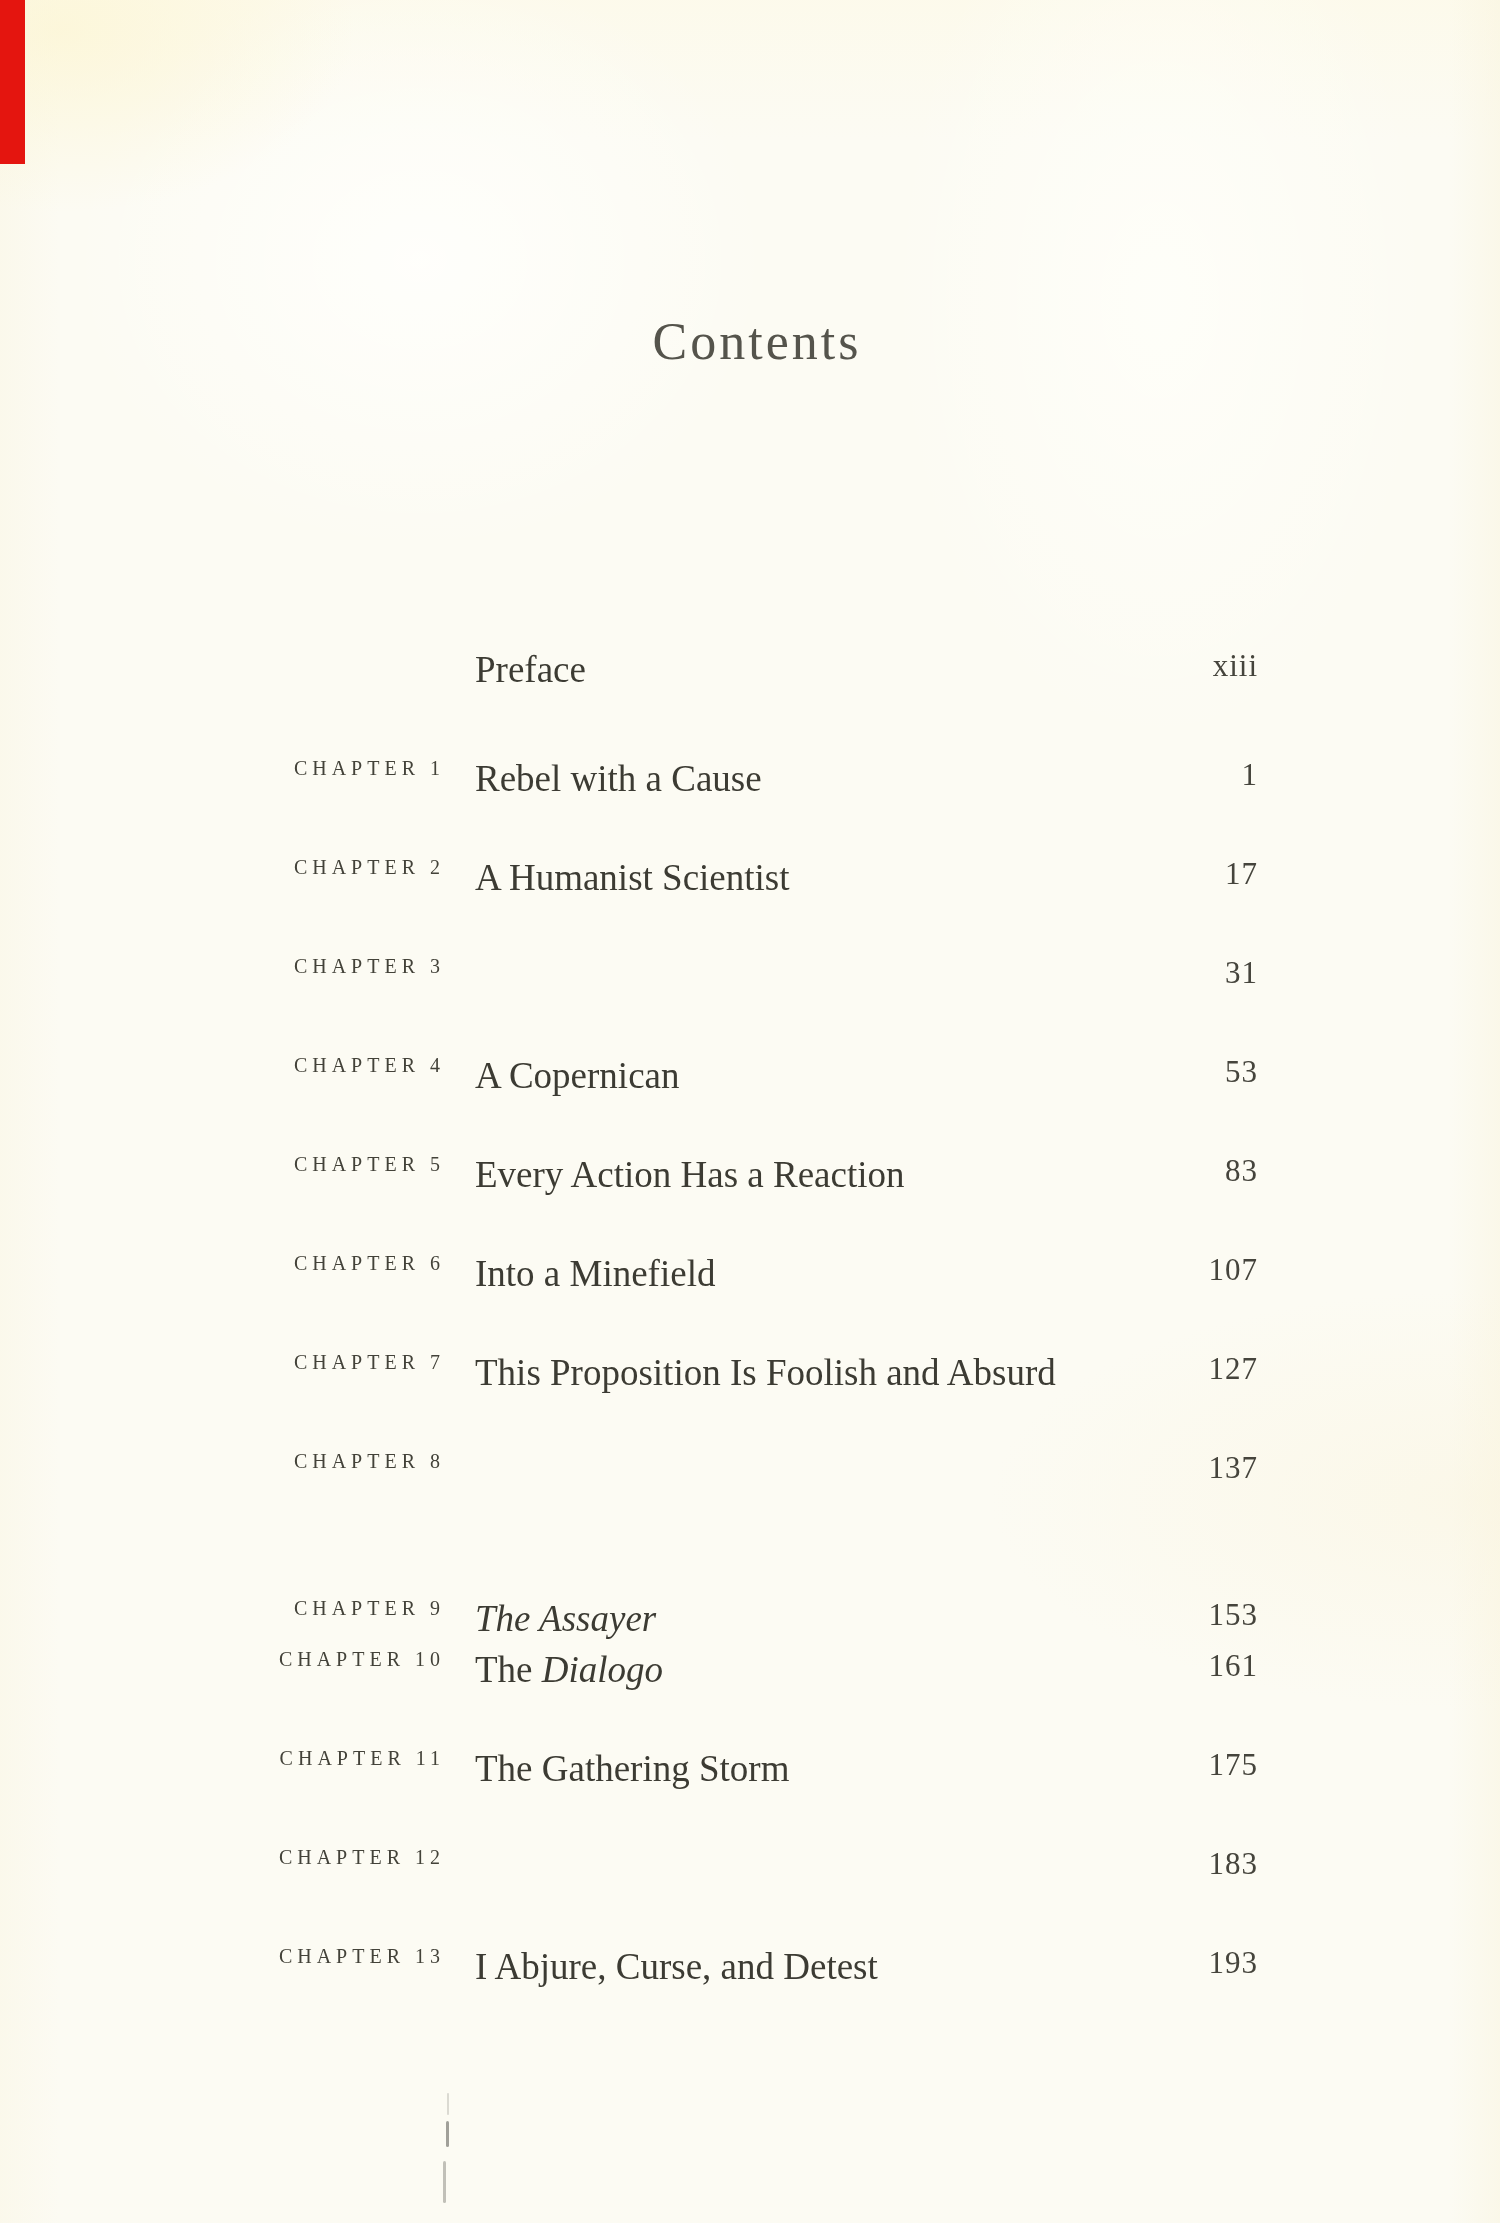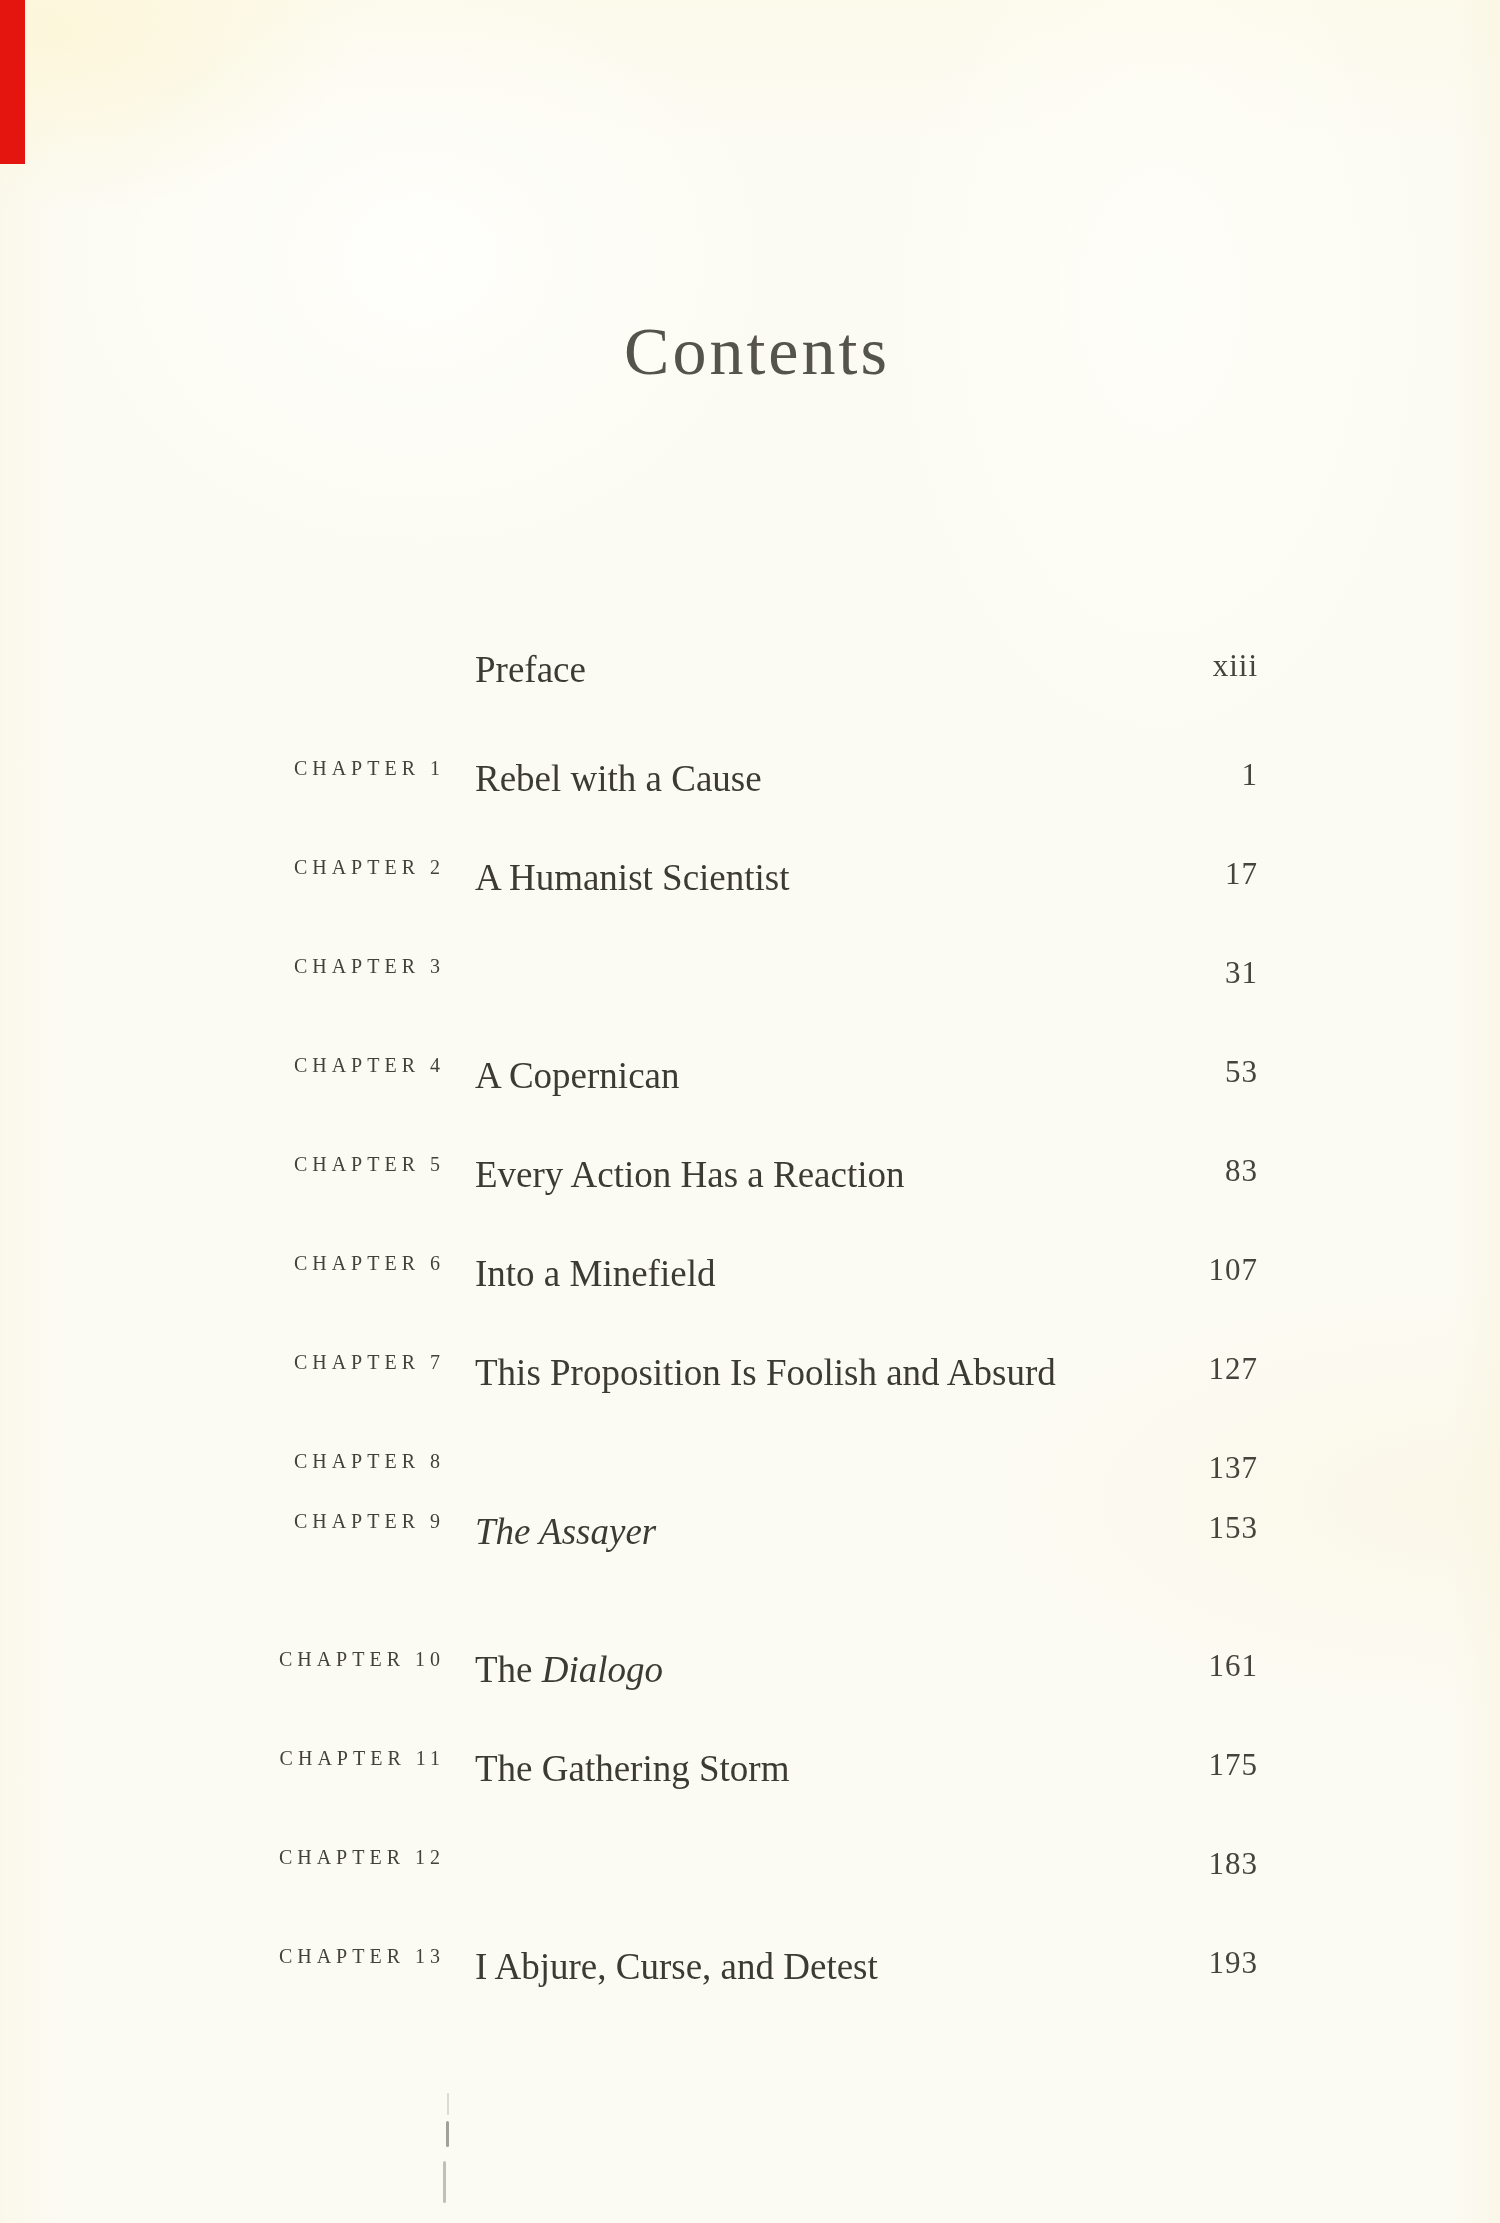--- a/index.html
+++ b/index.html
@@ -35,21 +35,21 @@
     top: 0;
     width: 25px;
     height: 164px;
   }
   .page-title {
     position: absolute;
     top: 312px;
     left: 0;
     width: 100%;
     text-align: center;
-    font-size: 68px;
+    font-size: 52px;
     letter-spacing: 3px;
     color: #55544c;
     text-indent: 14px; 
   }
   .toc {
     position: absolute;
     left: 170px;
     right: 242px;
     top: 648px;
   }
@@ -153,21 +153,21 @@
     <div class="cell label">CHAPTER 7</div>
     <div class="cell title"><span class="t-roman">This Proposition Is Foolish and Absurd</span><span class="t-italic"></span></div>
     <div class="cell pnum">127</div>
   </div>
 
   <div class="toc-row" style="top:802px">
     <div class="cell label">CHAPTER 8</div>
     <div class="cell pnum">137</div>
   </div>
 
-  <div class="toc-row" style="top:862px">
+  <div class="toc-row" style="top:949px">
     <div class="cell label">CHAPTER 9</div>
     <div class="cell title"><span class="t-roman"></span><span class="t-italic">The Assayer</span></div>
     <div class="cell pnum">153</div>
   </div>
 
   <div class="toc-row" style="top:1000px">
     <div class="cell label">CHAPTER 10</div>
     <div class="cell title"><span class="t-roman">The </span><span class="t-italic">Dialogo</span></div>
     <div class="cell pnum">161</div>
   </div>

